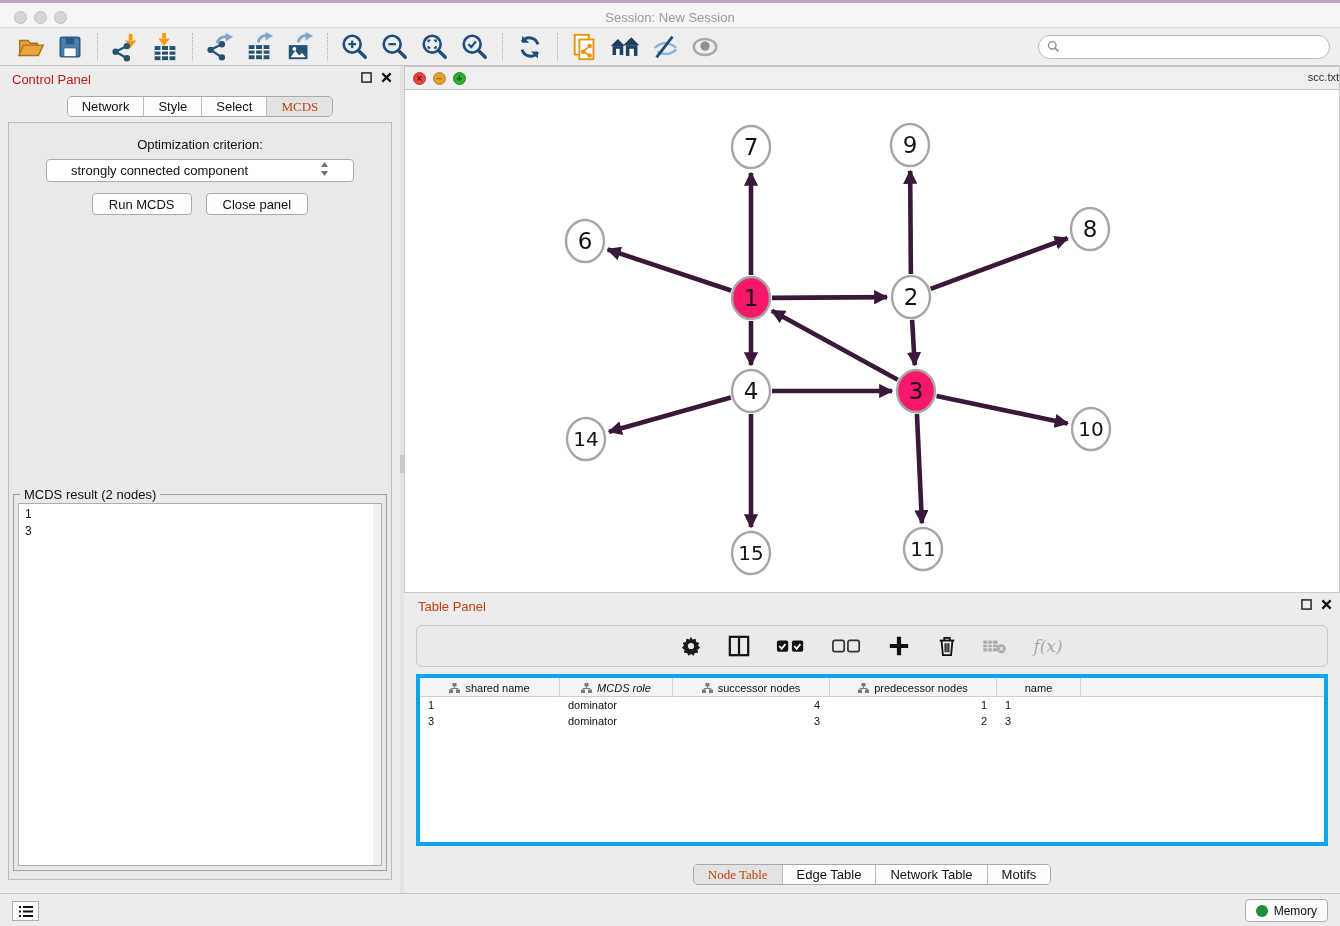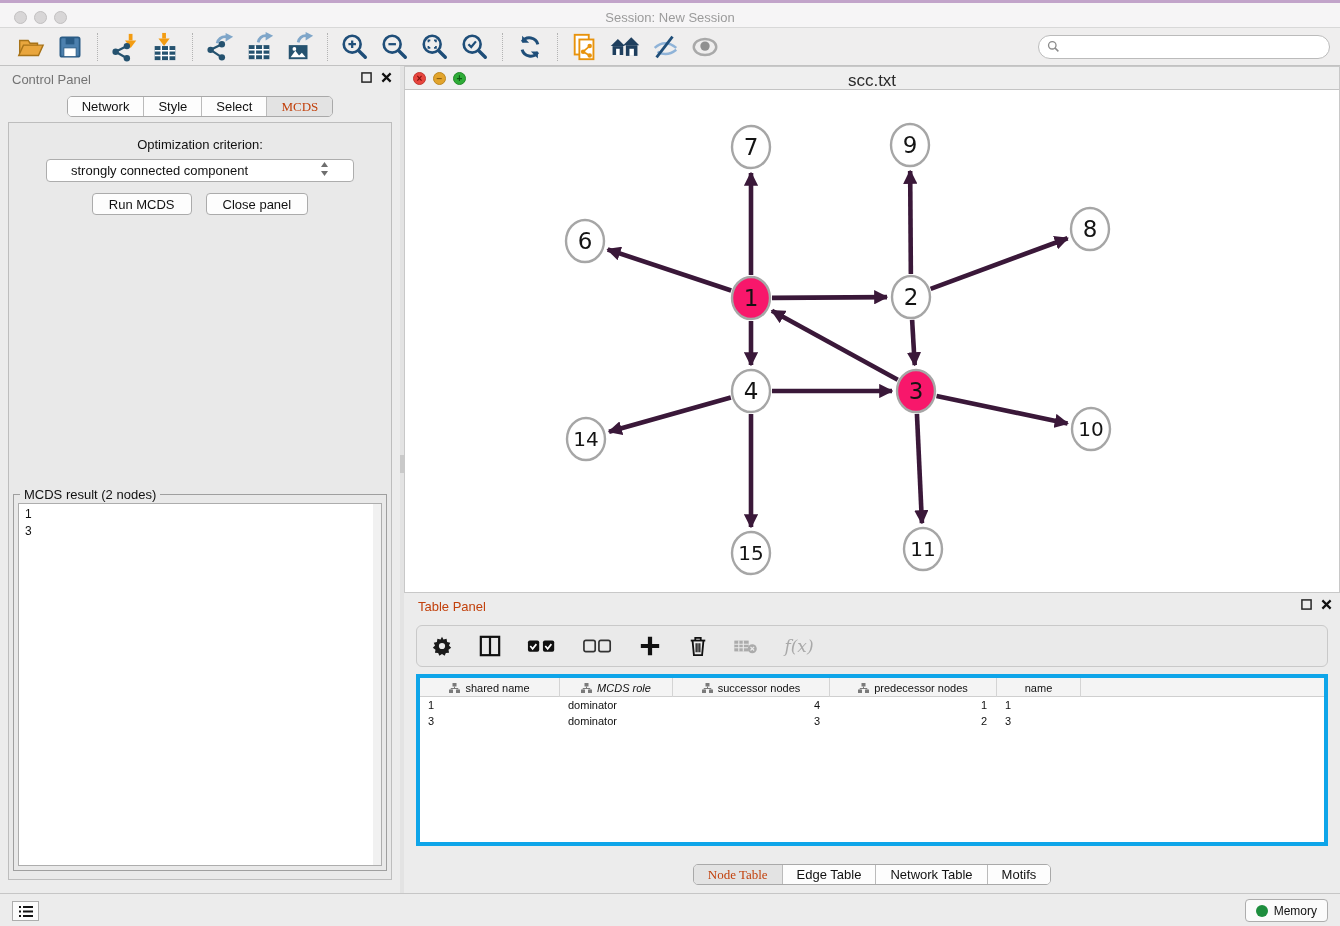--- a/index.html
+++ b/index.html
@@ -19,21 +19,21 @@
     background:#EFEEEE; border-bottom:1px solid #C2C2C2; display:flex; align-items:center; padding:0 10px; }
   .tbi { width:40px; height:34px; display:flex; align-items:center; justify-content:center; }
   .tbsep { width:1px; height:28px; border-left:1px dotted #B3B3B3; margin:0 7px; }
   .searchbox { margin-left:auto; width:292px; height:24px; background:#fff;
     border:1px solid #BBB; border-radius:13px; display:flex; align-items:center; padding:0 8px; }
   .searchbox input { border:none; outline:none; flex:1; font-size:12px; margin-left:5px;
     font-family:"Liberation Sans",sans-serif; background:transparent; }
 
   
   .control-panel { position:absolute; left:0; top:66px; width:400px; height:827px; background:#ECECEC; }
-  .cp-header { position:absolute; left:12px; top:6px; font-size:13px; color:#737373; }
+  .cp-header { position:absolute; left:12px; top:6px; font-size:13px; color:#b91c1c; }
   .panel-btns { position:absolute; right:8px; top:6px; display:flex; gap:9px; align-items:center; }
   .cp-tabs { position:absolute; left:0; right:0; top:30px; display:flex; justify-content:center; }
   .tabstrip { display:flex; border:1px solid #A9A9A9; border-radius:5px; overflow:hidden; height:21px; }
   .tabstrip .tab { padding:2px 14px; font-size:13px; background:#FDFDFD; color:#111;
     border-right:1px solid #BBB; line-height:16px; cursor:default; }
   .tabstrip .tab:last-child { border-right:none; }
   .tabstrip .tab.selected { background:#E3E3E3; color:#c2410c;font-family:Liberation Serif, serif; }
   .cp-body { position:absolute; left:8px; right:8px; top:56px; bottom:13px;
     background:#E9E9E9; border:1px solid #BDBDBD; }
   .opt-label { position:absolute; left:0; right:0; top:14px; text-align:center; font-size:13px; color:#111; }
@@ -61,29 +61,29 @@
   .net-window { position:absolute; left:404px; top:66px; width:936px; height:527px;
     background:#fff; border:1px solid #C8C8C8; }
   .net-titlebar { position:absolute; left:0; top:0; right:0; height:23px; background:#EFEFEF;
     border-bottom:1px solid #C4C4C4; }
   .nt-lights { position:absolute; left:8px; top:5px; display:flex; gap:7px; }
   .nl { width:13px; height:13px; border-radius:50%; font-size:10px; font-weight:bold;
     display:flex; align-items:center; justify-content:center; }
   .nl.red { background:#E8453E; border:1px solid #C03730; color:#7E100C; }
   .nl.yel { background:#E2A42C; border:1px solid #BC8720; color:#8A5D0D; }
   .nl.grn { background:#2EAC37; border:1px solid #22892A; color:#0D5A13; }
-  .net-title { position:absolute; left:0; right:0; top:4px; text-align:center; font-size:17px; color:#2B2B2B; }
+  .net-title { position:absolute; left:0; right:0; top:4px; text-align:right; font-size:11px; color:#2B2B2B; }
   .net-canvas { position:absolute; left:0; right:0; top:23px; bottom:0; background:#fff; }
   .net-canvas svg { display:block; }
 
   
   .table-panel { position:absolute; left:404px; top:593px; width:936px; height:300px; background:#ECECEC; }
   .tp-header { position:absolute; left:14px; top:6px; font-size:13px; color:#c2410c; }
   .tp-toolbar { position:absolute; left:12px; right:12px; top:32px; height:42px; background:#EAEAEA;
-    border:1px solid #C9C9C9; border-radius:6px; display:flex; align-items:center; padding:0 12px; gap:22px; }
+    border:1px solid #C9C9C9; border-radius:6px; display:flex; align-items:center; padding:0 12px; gap:22px;justify-content:center; }
   .tpi { display:flex; align-items:center; justify-content:center; width:26px; height:26px; }
   .fx { font-family:"DejaVu Serif", serif; font-style:italic; font-size:17px; color:#A9A9A9; }
   .tp-table { position:absolute; left:12px; right:12px; top:81px; height:172px; background:#fff;
     border:4px solid #0ea5e9; overflow:hidden; }
   .tp-thead { display:flex; height:19px; background:#F4F4F4; border-bottom:1px solid #CFCFCF; }
   .th { display:flex; align-items:center; justify-content:center; gap:5px; font-size:11px;
     color:#111; border-right:1px solid #D4D4D4; height:19px; }
   .trow { display:flex; height:16px; font-size:11px; color:#111; }
   .td { display:flex; align-items:center; }
   .tp-tabs { position:absolute; left:0; right:0; bottom:8px; display:flex; justify-content:center; }

